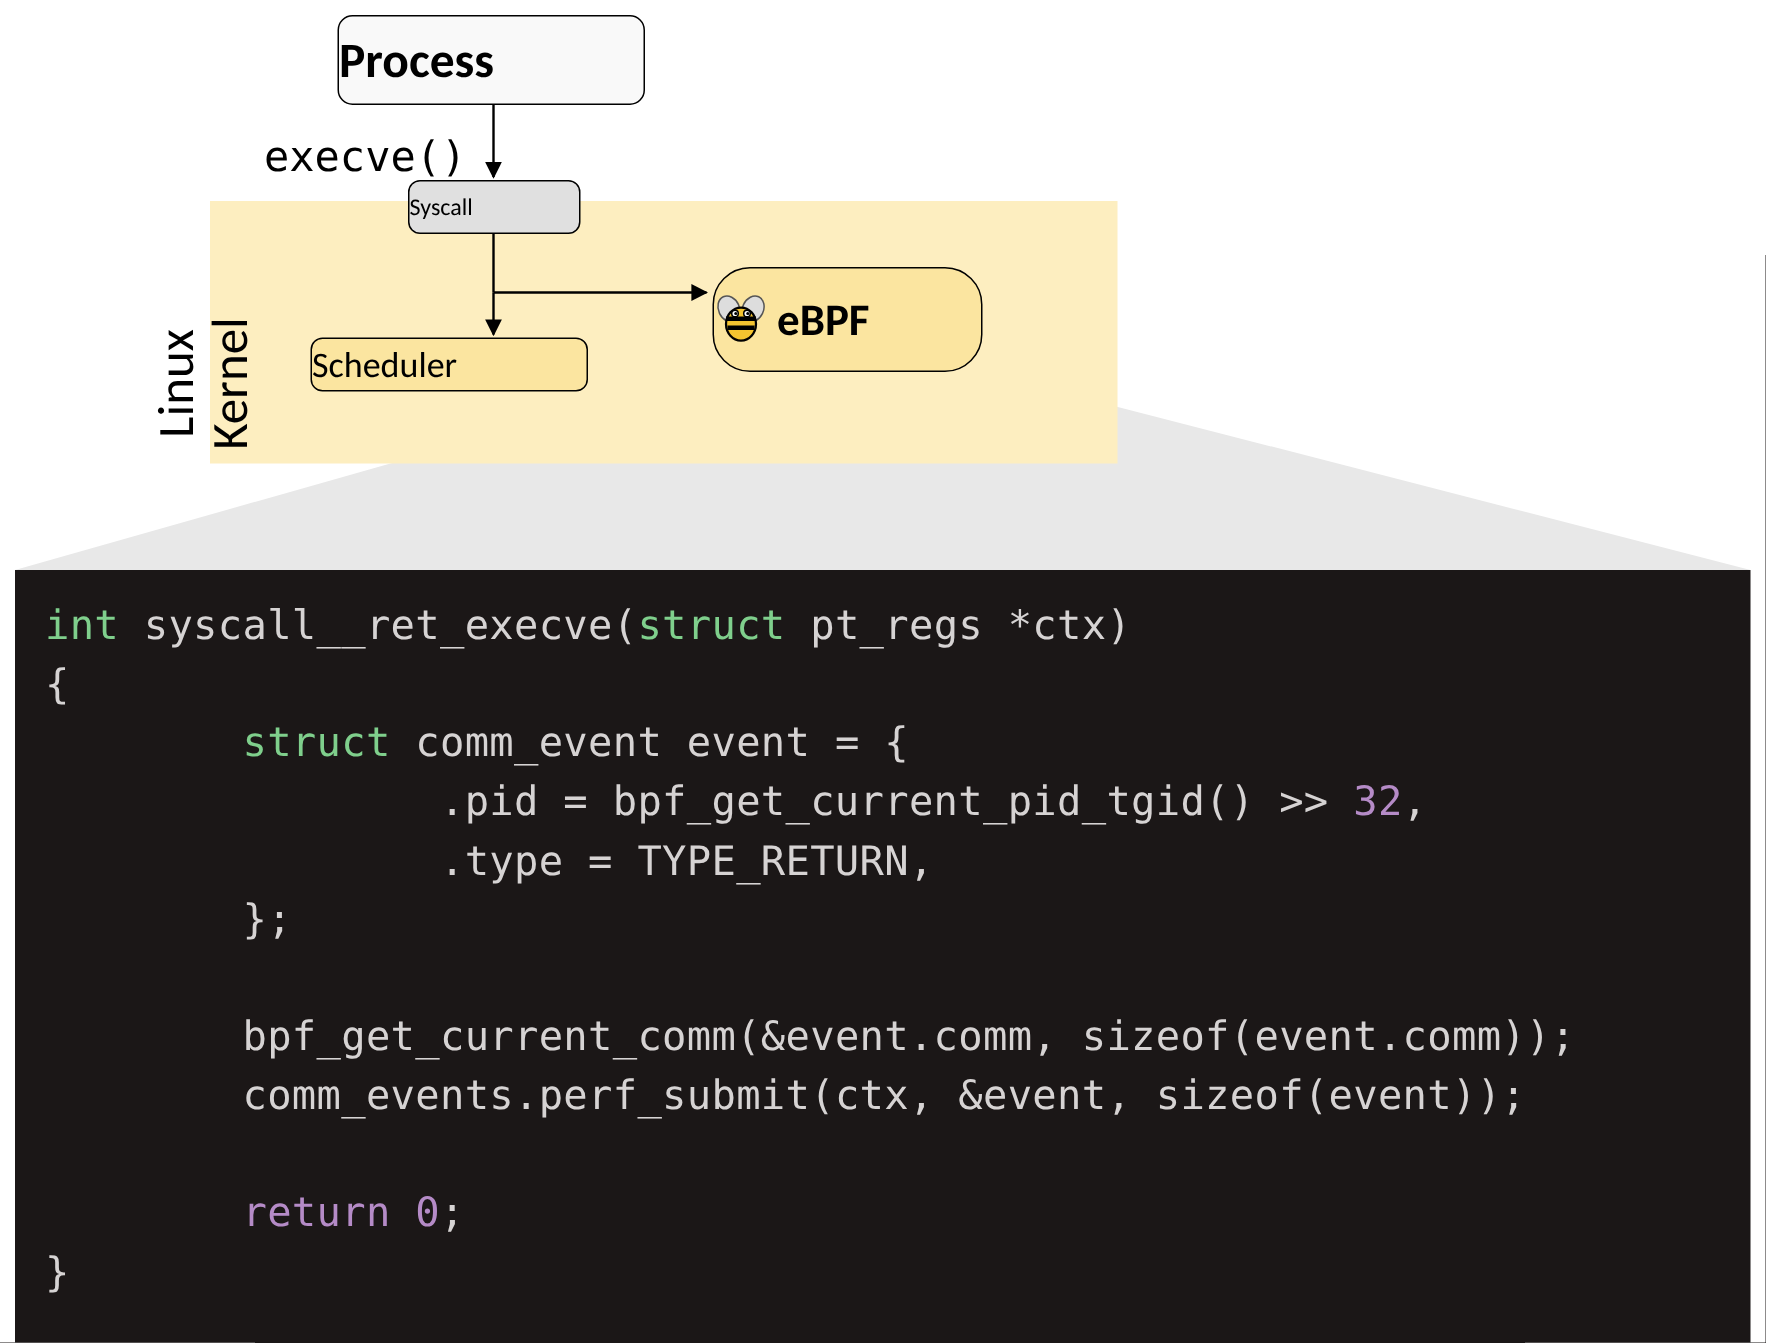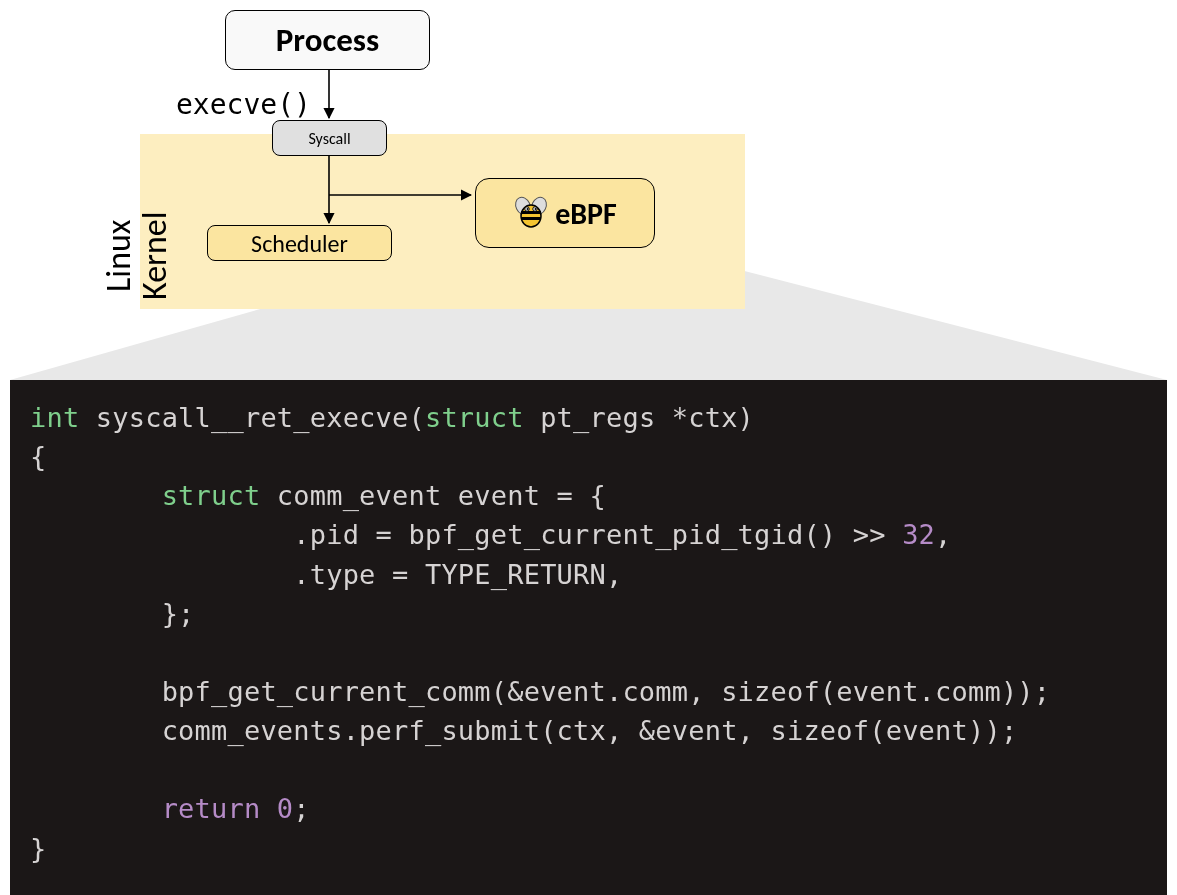--- a/index.html
+++ b/index.html
@@ -17,21 +17,21 @@
     width: 1177px;
     height: 895px;
   }
   
   .box {
     position: absolute;
     border: 1.5px solid #000;
     border-radius: 8px;
     display: flex;
     align-items: center;
-    justify-content: center;
+    justify-content: flex-start;
     font-size: 30px;
     background: #fff;
   }
   .process-box {
     left: 225px; top: 10px;
     width: 205px; height: 60px;
     background: #f9f9f9;
     font-weight: 600;
     font-size: 33px;
     border-radius: 10px;
@@ -45,21 +45,21 @@
   .scheduler-box {
     left: 207px; top: 225px;
     width: 185px; height: 36px;
     background: #fbe5a0;
     font-size: 24px;
   }
   .ebpf-box {
     left: 475px; top: 178px;
     width: 180px; height: 70px;
     background: #fbe5a0;
-    border-radius: 14px;
+    border-radius: 25px;
     font-weight: 700;
     font-size: 30px;
     gap: 6px;
   }
   .kernel-rect {
     position: absolute;
     left: 140px; top: 134px;
     width: 605px; height: 175px;
     background: #fdeec0;
     z-index: -1;

